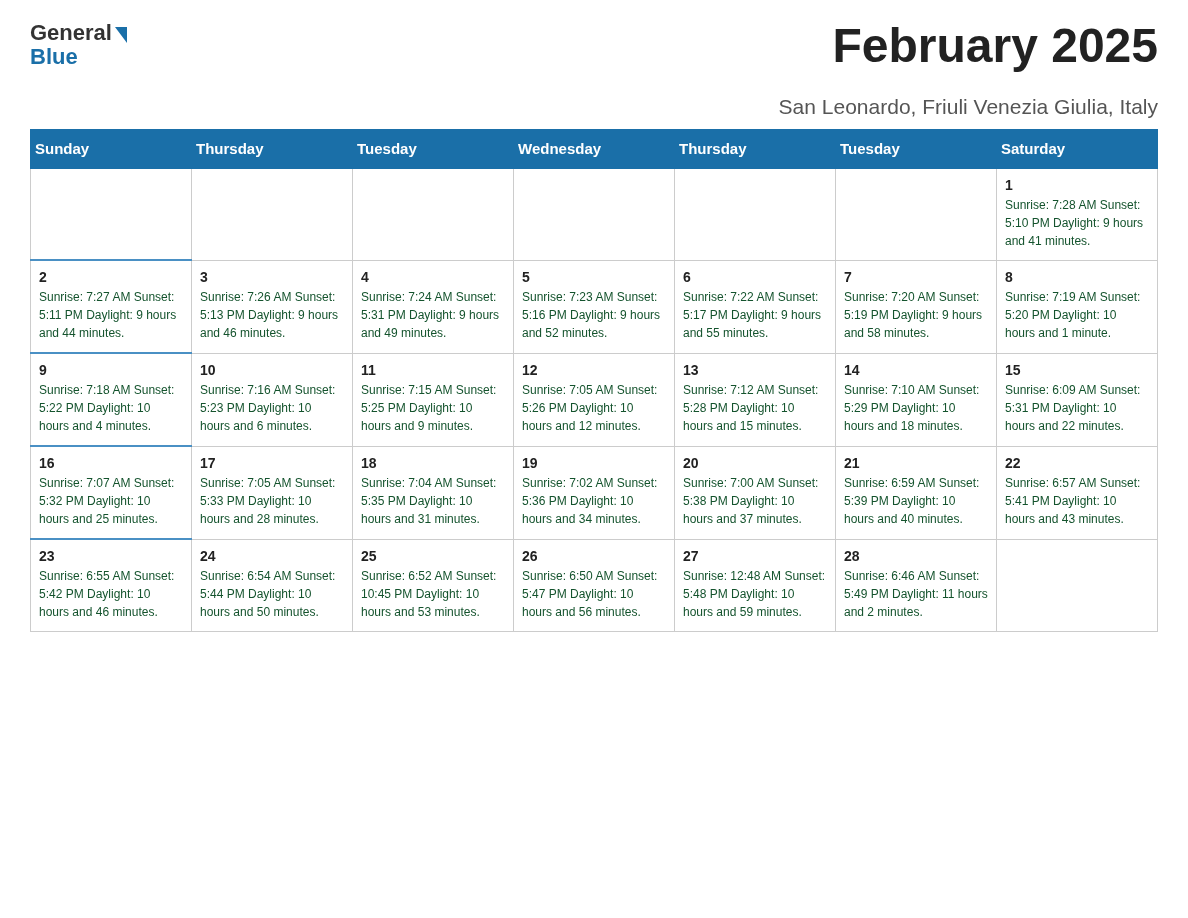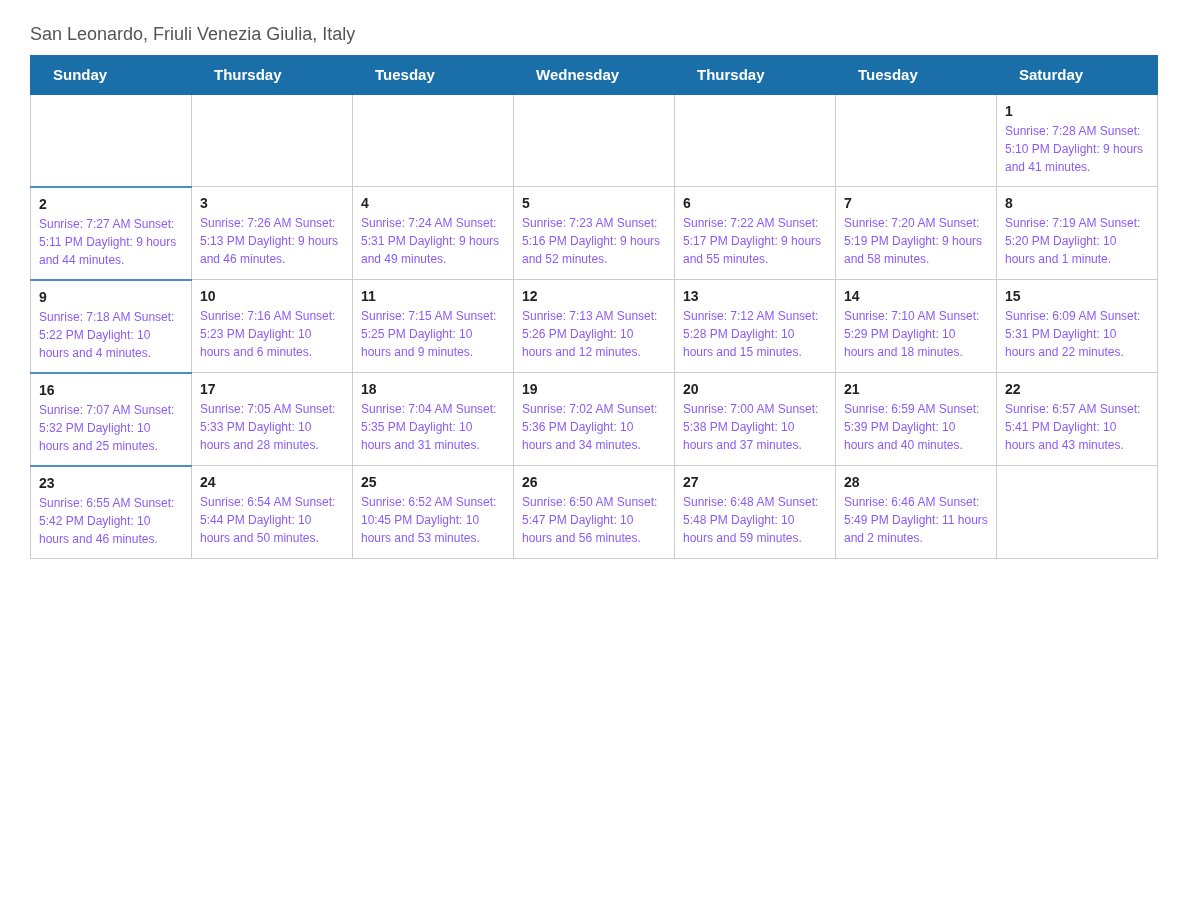--- a/index.html
+++ b/index.html
@@ -47,33 +47,33 @@
     .title-block {
       text-align: right;
     }
     .month-title {
       font-size: 48px;
       font-weight: bold;
       color: #222;
       line-height: 1.1;
     }
     .location-title {
-      font-size: 18px;
+      font-size: 21px;
       color: #555;
-      margin-top: 4px;
+      margin-top: 22px;
     }
     .calendar {
       width: 100%;
       border-collapse: collapse;
       margin-top: 10px;
     }
     .calendar thead th {
       background-color: #1a6fa8;
       color: #fff;
-      padding: 10px 22px;
+      padding: 10px 4px;
       text-align: left;
       font-size: 15px;
       font-weight: bold;
       border: 1px solid #1a6fa8;
     }
     .calendar tbody td {
       vertical-align: top;
       padding: 8px 8px 10px 8px;
       border: 1px solid #ccc;
       width: 14.28%;
@@ -93,36 +93,44 @@
     }
     .day-number {
       font-size: 14px;
       font-weight: bold;
       color: #222;
       display: block;
       margin-bottom: 3px;
     }
     .day-info {
       font-size: 12px;
-      color: #8b5cf6;
+      color: #14532d;
       line-height: 1.5;
     }
     .empty-cell {
       background: #f9f9f9;
     }
     
     .calendar tbody tr td {
       border-top: 2px solid #4a90c4;
     }
   </style>
 </head>
 <body>
 
 <div class="header">
+  <div class="logo">
+    <div class="logo-top">
+      <span class="logo-general">General</span>
+      <div class="logo-arrow"></div>
+    </div>
+    <span class="logo-blue">Blue</span>
+  </div>
   <div class="title-block">
+    <div class="month-title">February 2025</div>
     <div class="location-title">San Leonardo, Friuli Venezia Giulia, Italy</div>
   </div>
 </div>
 
 <table class="calendar">
   <thead>
     <tr>
     <th>Sunday</th>
         <th>Thursday</th>
         <th>Tuesday</th>
@@ -205,21 +213,21 @@
 Daylight: 10 hours and 6 minutes.</div>
         </td>
         <td>
           <span class="day-number">11</span>
           <div class="day-info">Sunrise: 7:15 AM
 Sunset: 5:25 PM
 Daylight: 10 hours and 9 minutes.</div>
         </td>
         <td>
           <span class="day-number">12</span>
-          <div class="day-info">Sunrise: 7:13 AM
+          <div class="day-info">Sunrise: 7:05 AM
 Sunset: 5:26 PM
 Daylight: 10 hours and 12 minutes.</div>
         </td>
         <td>
           <span class="day-number">13</span>
           <div class="day-info">Sunrise: 7:12 AM
 Sunset: 5:28 PM
 Daylight: 10 hours and 15 minutes.</div>
         </td>
         <td>
@@ -299,21 +307,21 @@
 Daylight: 10 hours and 53 minutes.</div>
         </td>
         <td>
           <span class="day-number">26</span>
           <div class="day-info">Sunrise: 6:50 AM
 Sunset: 5:47 PM
 Daylight: 10 hours and 56 minutes.</div>
         </td>
         <td>
           <span class="day-number">27</span>
-          <div class="day-info">Sunrise: 6:48 AM
+          <div class="day-info">Sunrise: 12:48 AM
 Sunset: 5:48 PM
 Daylight: 10 hours and 59 minutes.</div>
         </td>
         <td>
           <span class="day-number">28</span>
           <div class="day-info">Sunrise: 6:46 AM
 Sunset: 5:49 PM
 Daylight: 11 hours and 2 minutes.</div>
         </td>
         <td class="empty-cell"></td>

